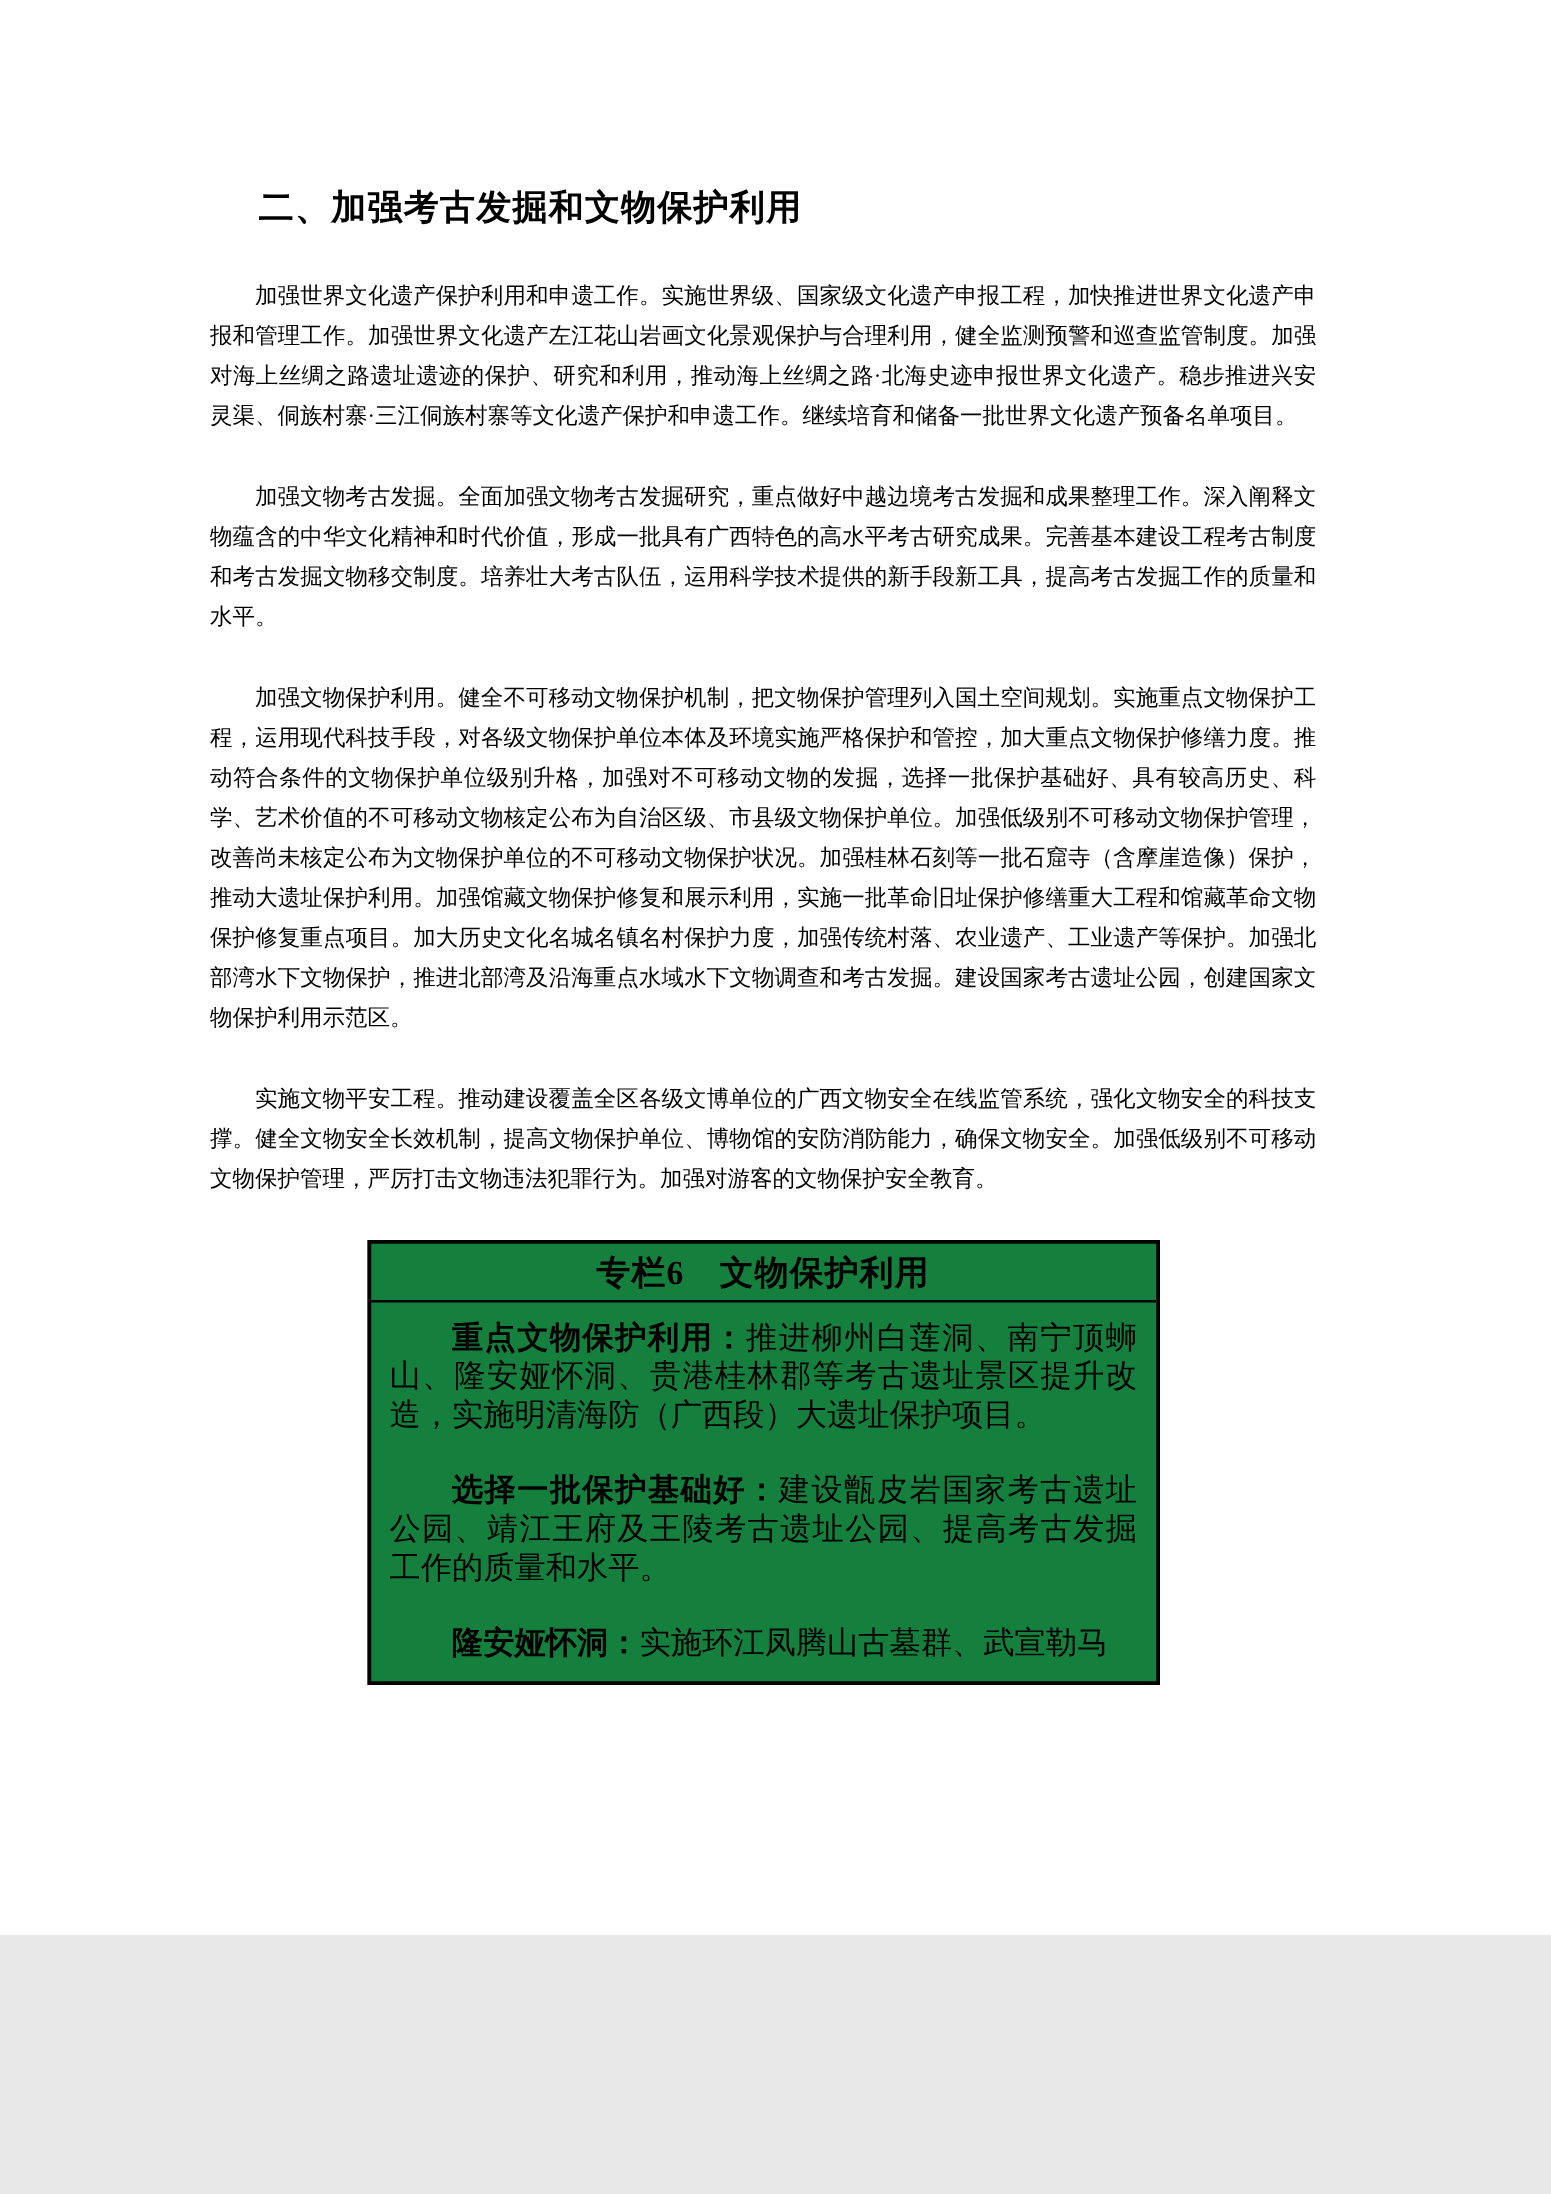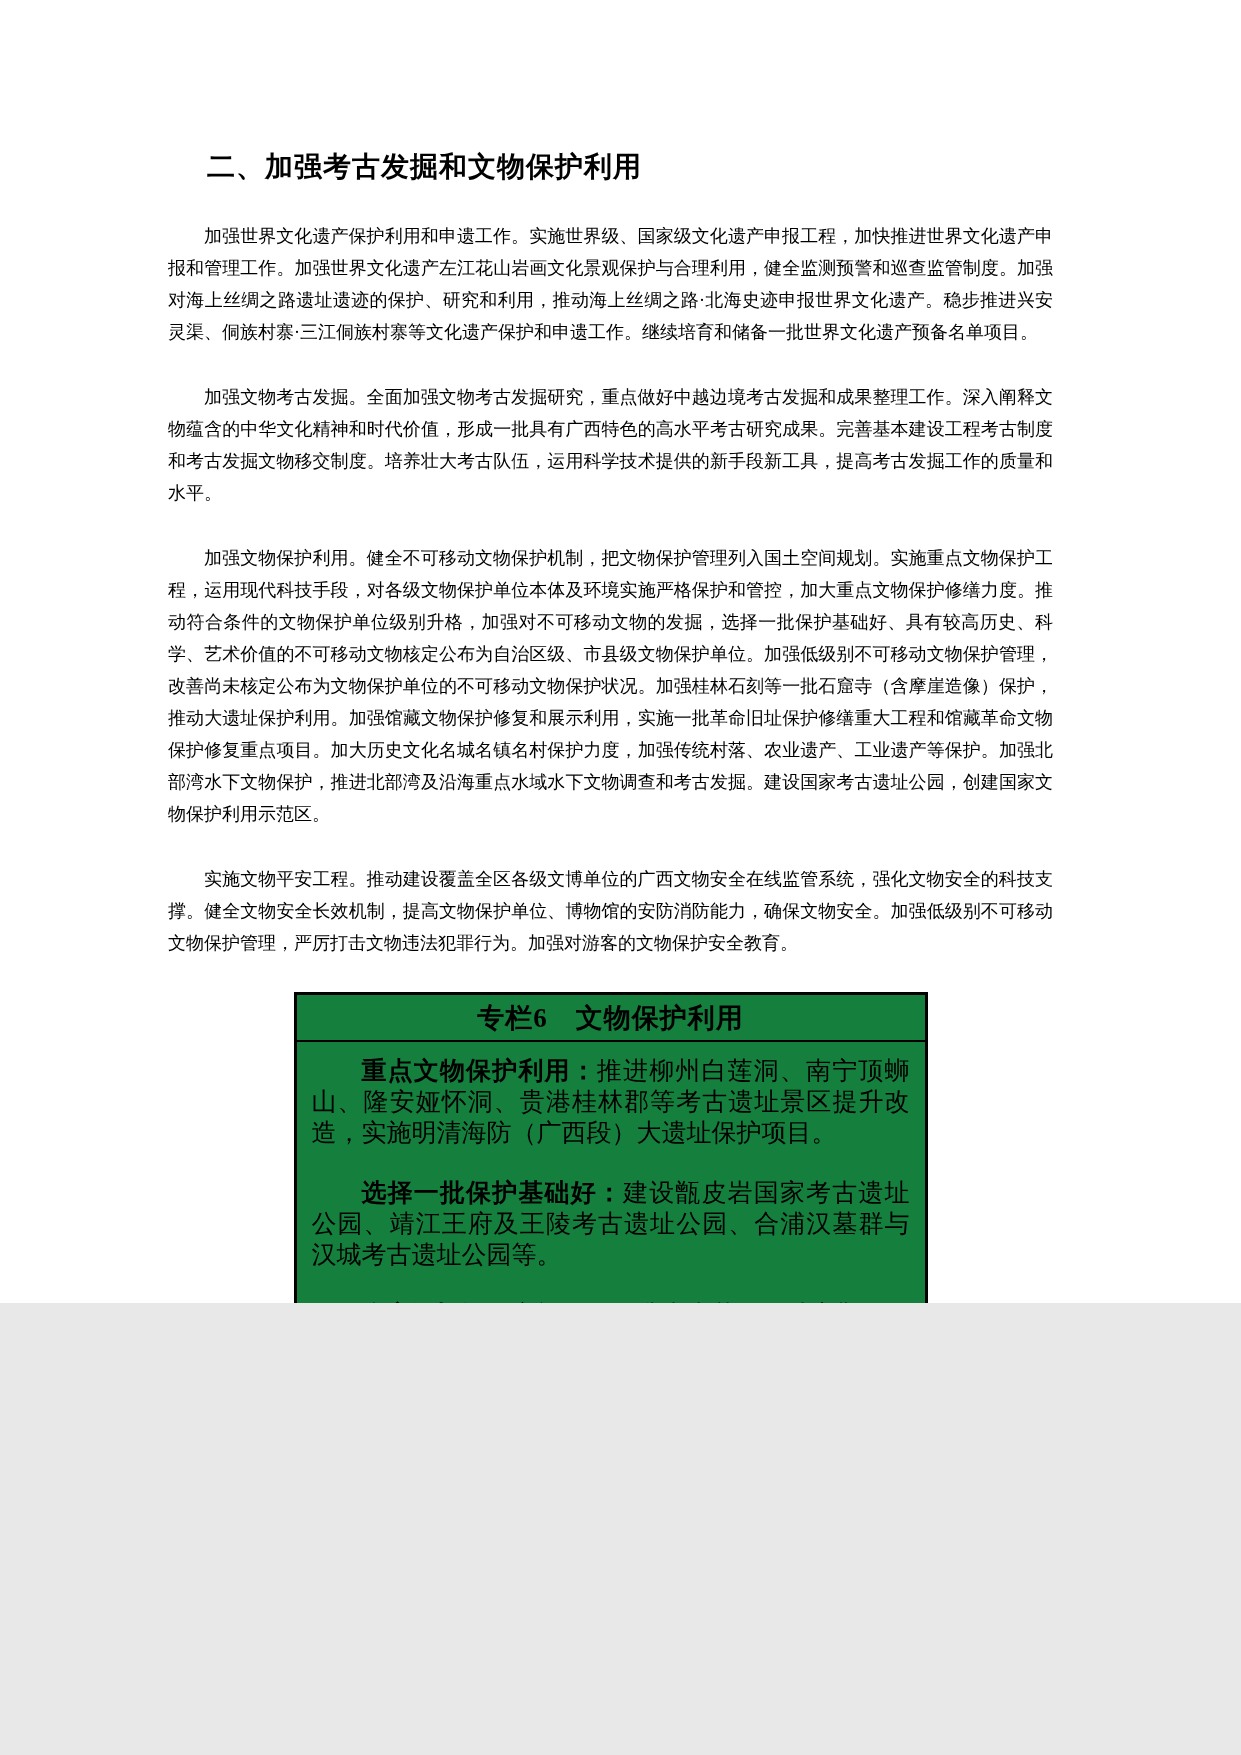--- a/index.html
+++ b/index.html
@@ -1,20 +1,20 @@
 <!DOCTYPE html>
 <html lang="zh"><head>
 <meta charset="utf-8">
 <style>
   * { box-sizing: border-box; }
   html, body { margin: 0; padding: 0; background: #e8e8e8; }
   .page {
     position: relative;
     width: 1241px;
-    height: 1303px;
+    height: 1548px;
     margin: 0 auto;
     background: #ffffff;
     color: #000000;
     font-family: "Liberation Serif", "DejaVu Serif", serif;
     overflow: hidden;
   }
   .content {
     padding: 150px 188px 0 168px;
   }
   .heading {
@@ -75,21 +75,21 @@
     <p class="para">加强文物保护利用。健全不可移动文物保护机制，把文物保护管理列入国土空间规划。实施重点文物保护工程，运用现代科技手段，对各级文物保护单位本体及环境实施严格保护和管控，加大重点文物保护修缮力度。推动符合条件的文物保护单位级别升格，加强对不可移动文物的发掘，选择一批保护基础好、具有较高历史、科学、艺术价值的不可移动文物核定公布为自治区级、市县级文物保护单位。加强低级别不可移动文物保护管理，改善尚未核定公布为文物保护单位的不可移动文物保护状况。加强桂林石刻等一批石窟寺（含摩崖造像）保护，推动大遗址保护利用。加强馆藏文物保护修复和展示利用，实施一批革命旧址保护修缮重大工程和馆藏革命文物保护修复重点项目。加大历史文化名城名镇名村保护力度，加强传统村落、农业遗产、工业遗产等保护。加强北部湾水下文物保护，推进北部湾及沿海重点水域水下文物调查和考古发掘。建设国家考古遗址公园，创建国家文物保护利用示范区。</p>
 
     <p class="para">实施文物平安工程。推动建设覆盖全区各级文博单位的广西文物安全在线监管系统，强化文物安全的科技支撑。健全文物安全长效机制，提高文物保护单位、博物馆的安防消防能力，确保文物安全。加强低级别不可移动文物保护管理，严厉打击文物违法犯罪行为。加强对游客的文物保护安全教育。</p>
 
     <div class="feature-box">
       <div class="feature-box-title">专栏6　文物保护利用</div>
       <div class="feature-box-body">
 
         <p class="box-para"><span class="box-label">重点文物保护利用：</span><span>推进柳州白莲洞、南宁顶蛳山、隆安娅怀洞、贵港桂林郡等考古遗址景区提升改造，实施明清海防（广西段）大遗址保护项目。</span></p>
 
-        <p class="box-para"><span class="box-label">选择一批保护基础好：</span><span>建设甑皮岩国家考古遗址公园、靖江王府及王陵考古遗址公园、合浦汉墓群与汉城考古遗址公园等。</span></p>
+        <p class="box-para"><span class="box-label">选择一批保护基础好：</span><span>建设甑皮岩国家考古遗址公园、靖江王府及王陵考古遗址公园、提高考古发掘工作的质量和水平。</span></p>
 
         <p class="box-para"><span class="box-label">隆安娅怀洞：</span><span>实施环江凤腾山古墓群、武宣勒马</span></p>
 
       </div>
     </div>
 
   </div>
 </div>
 
 </body></html>

